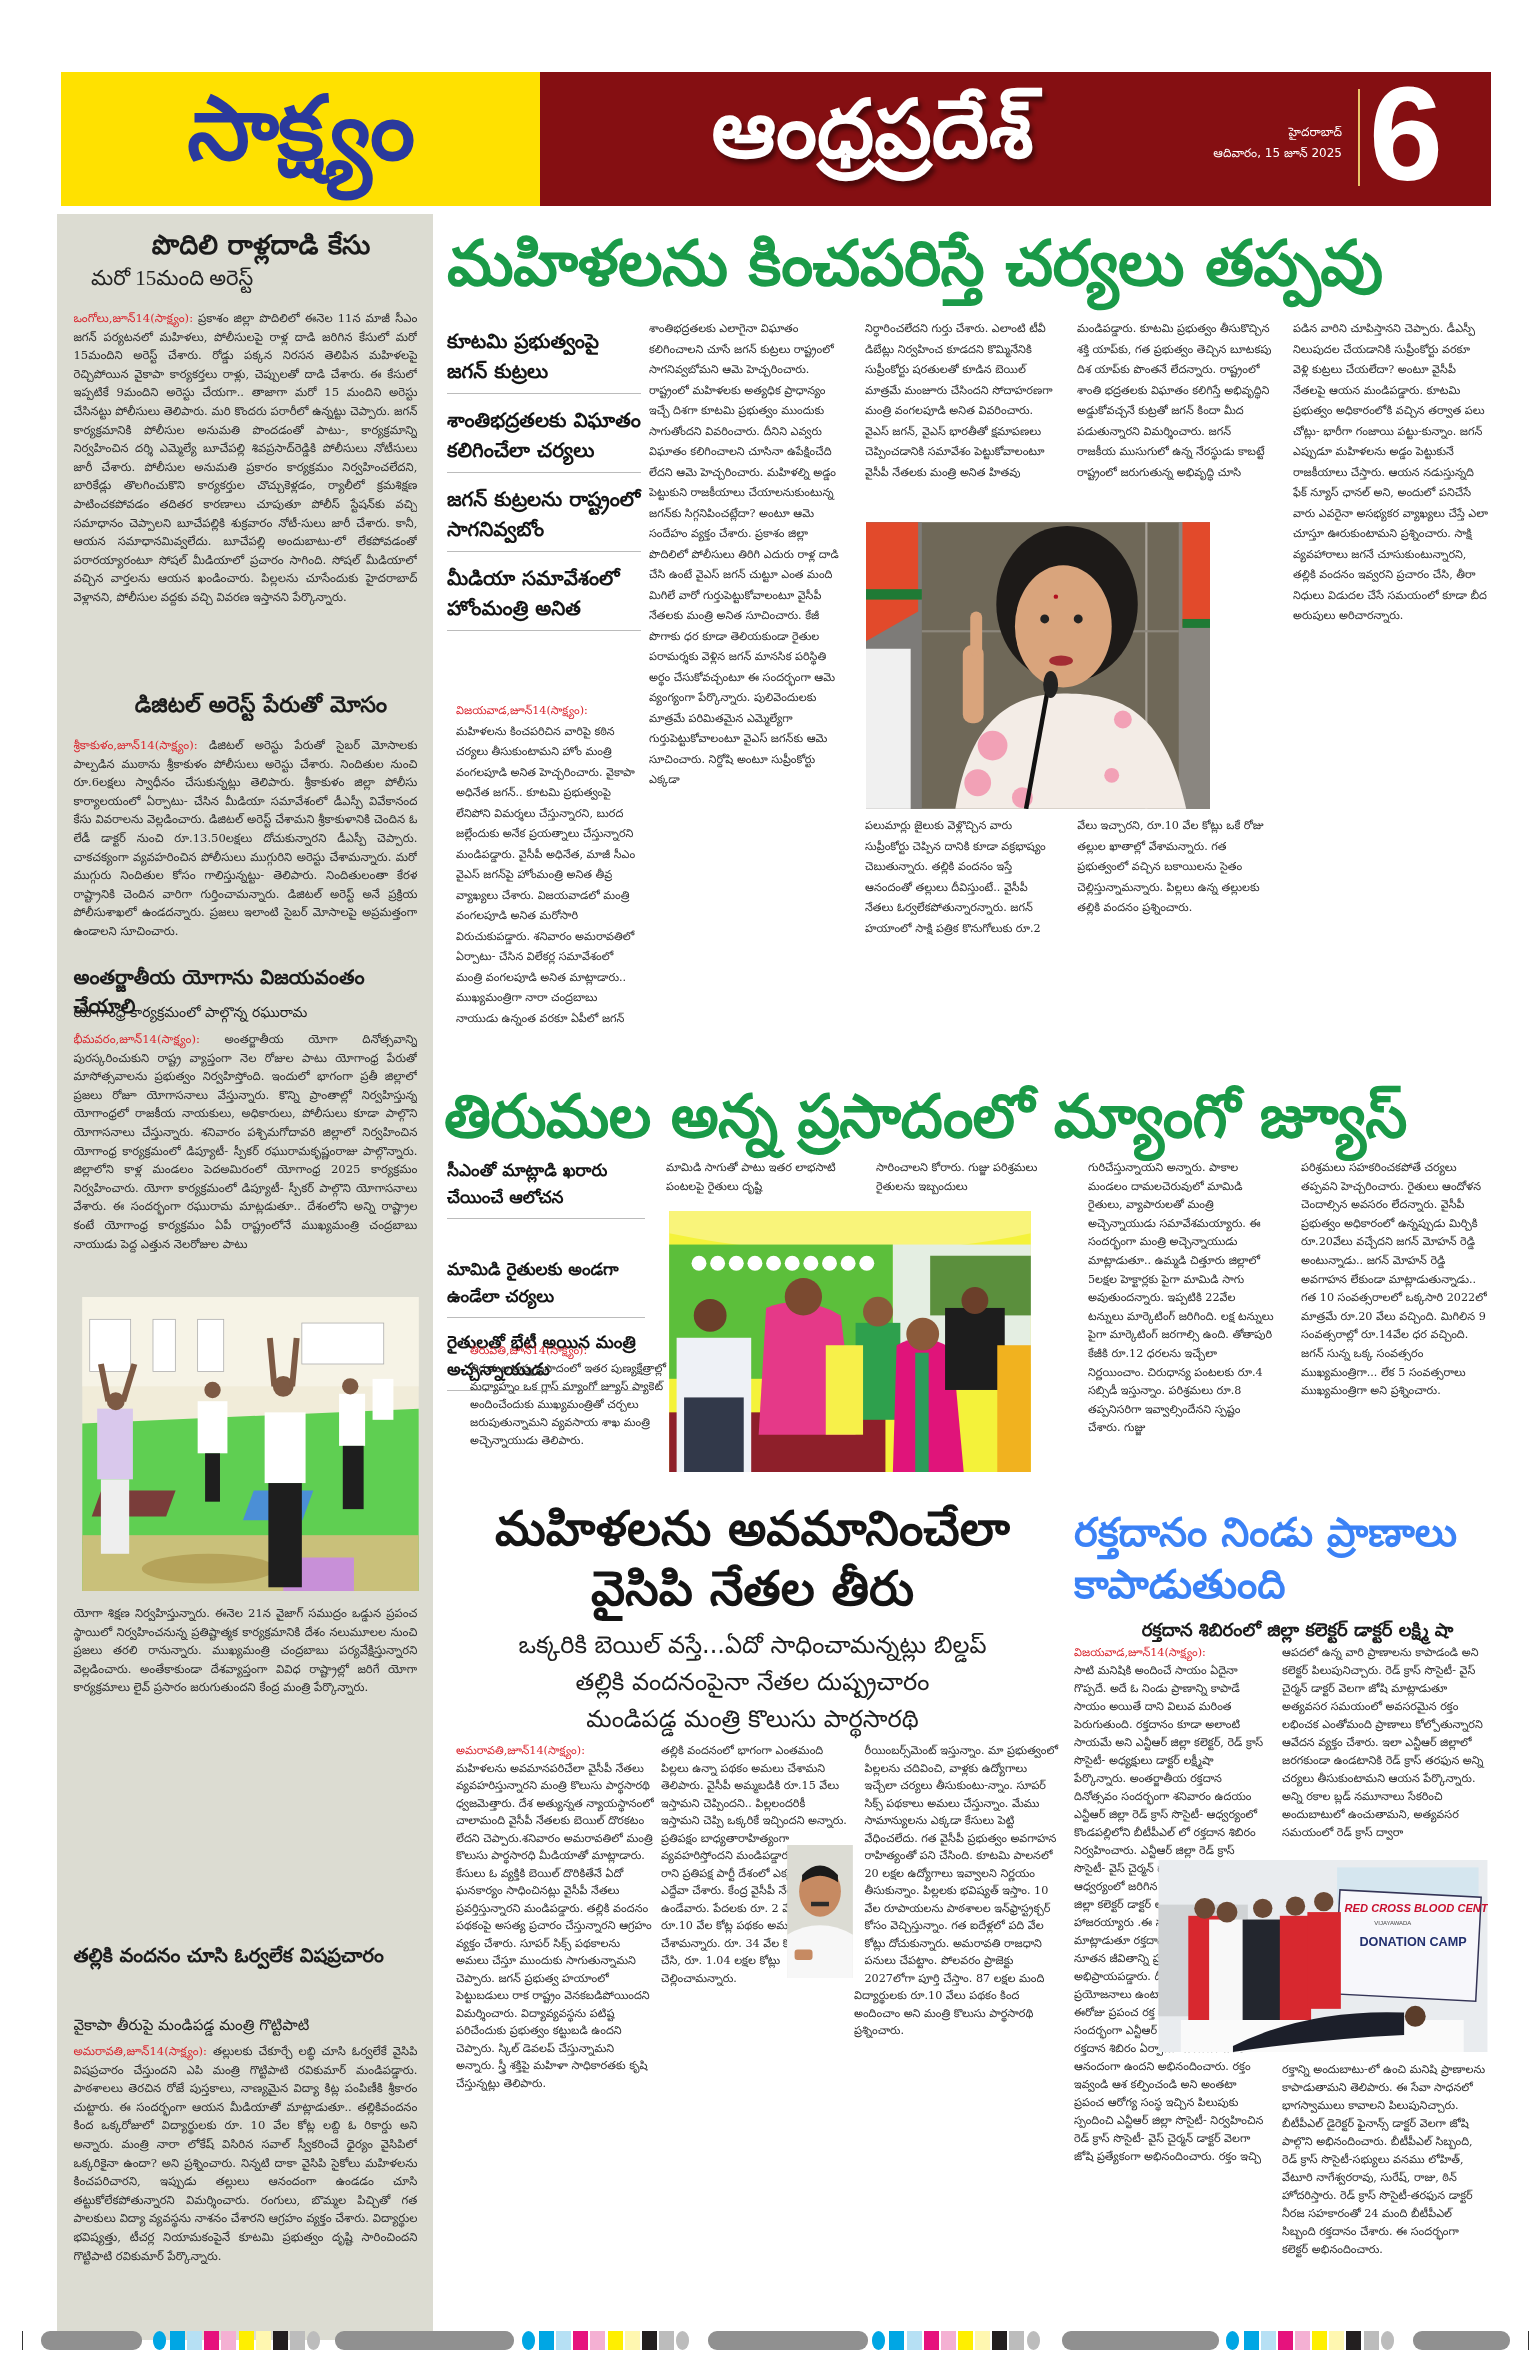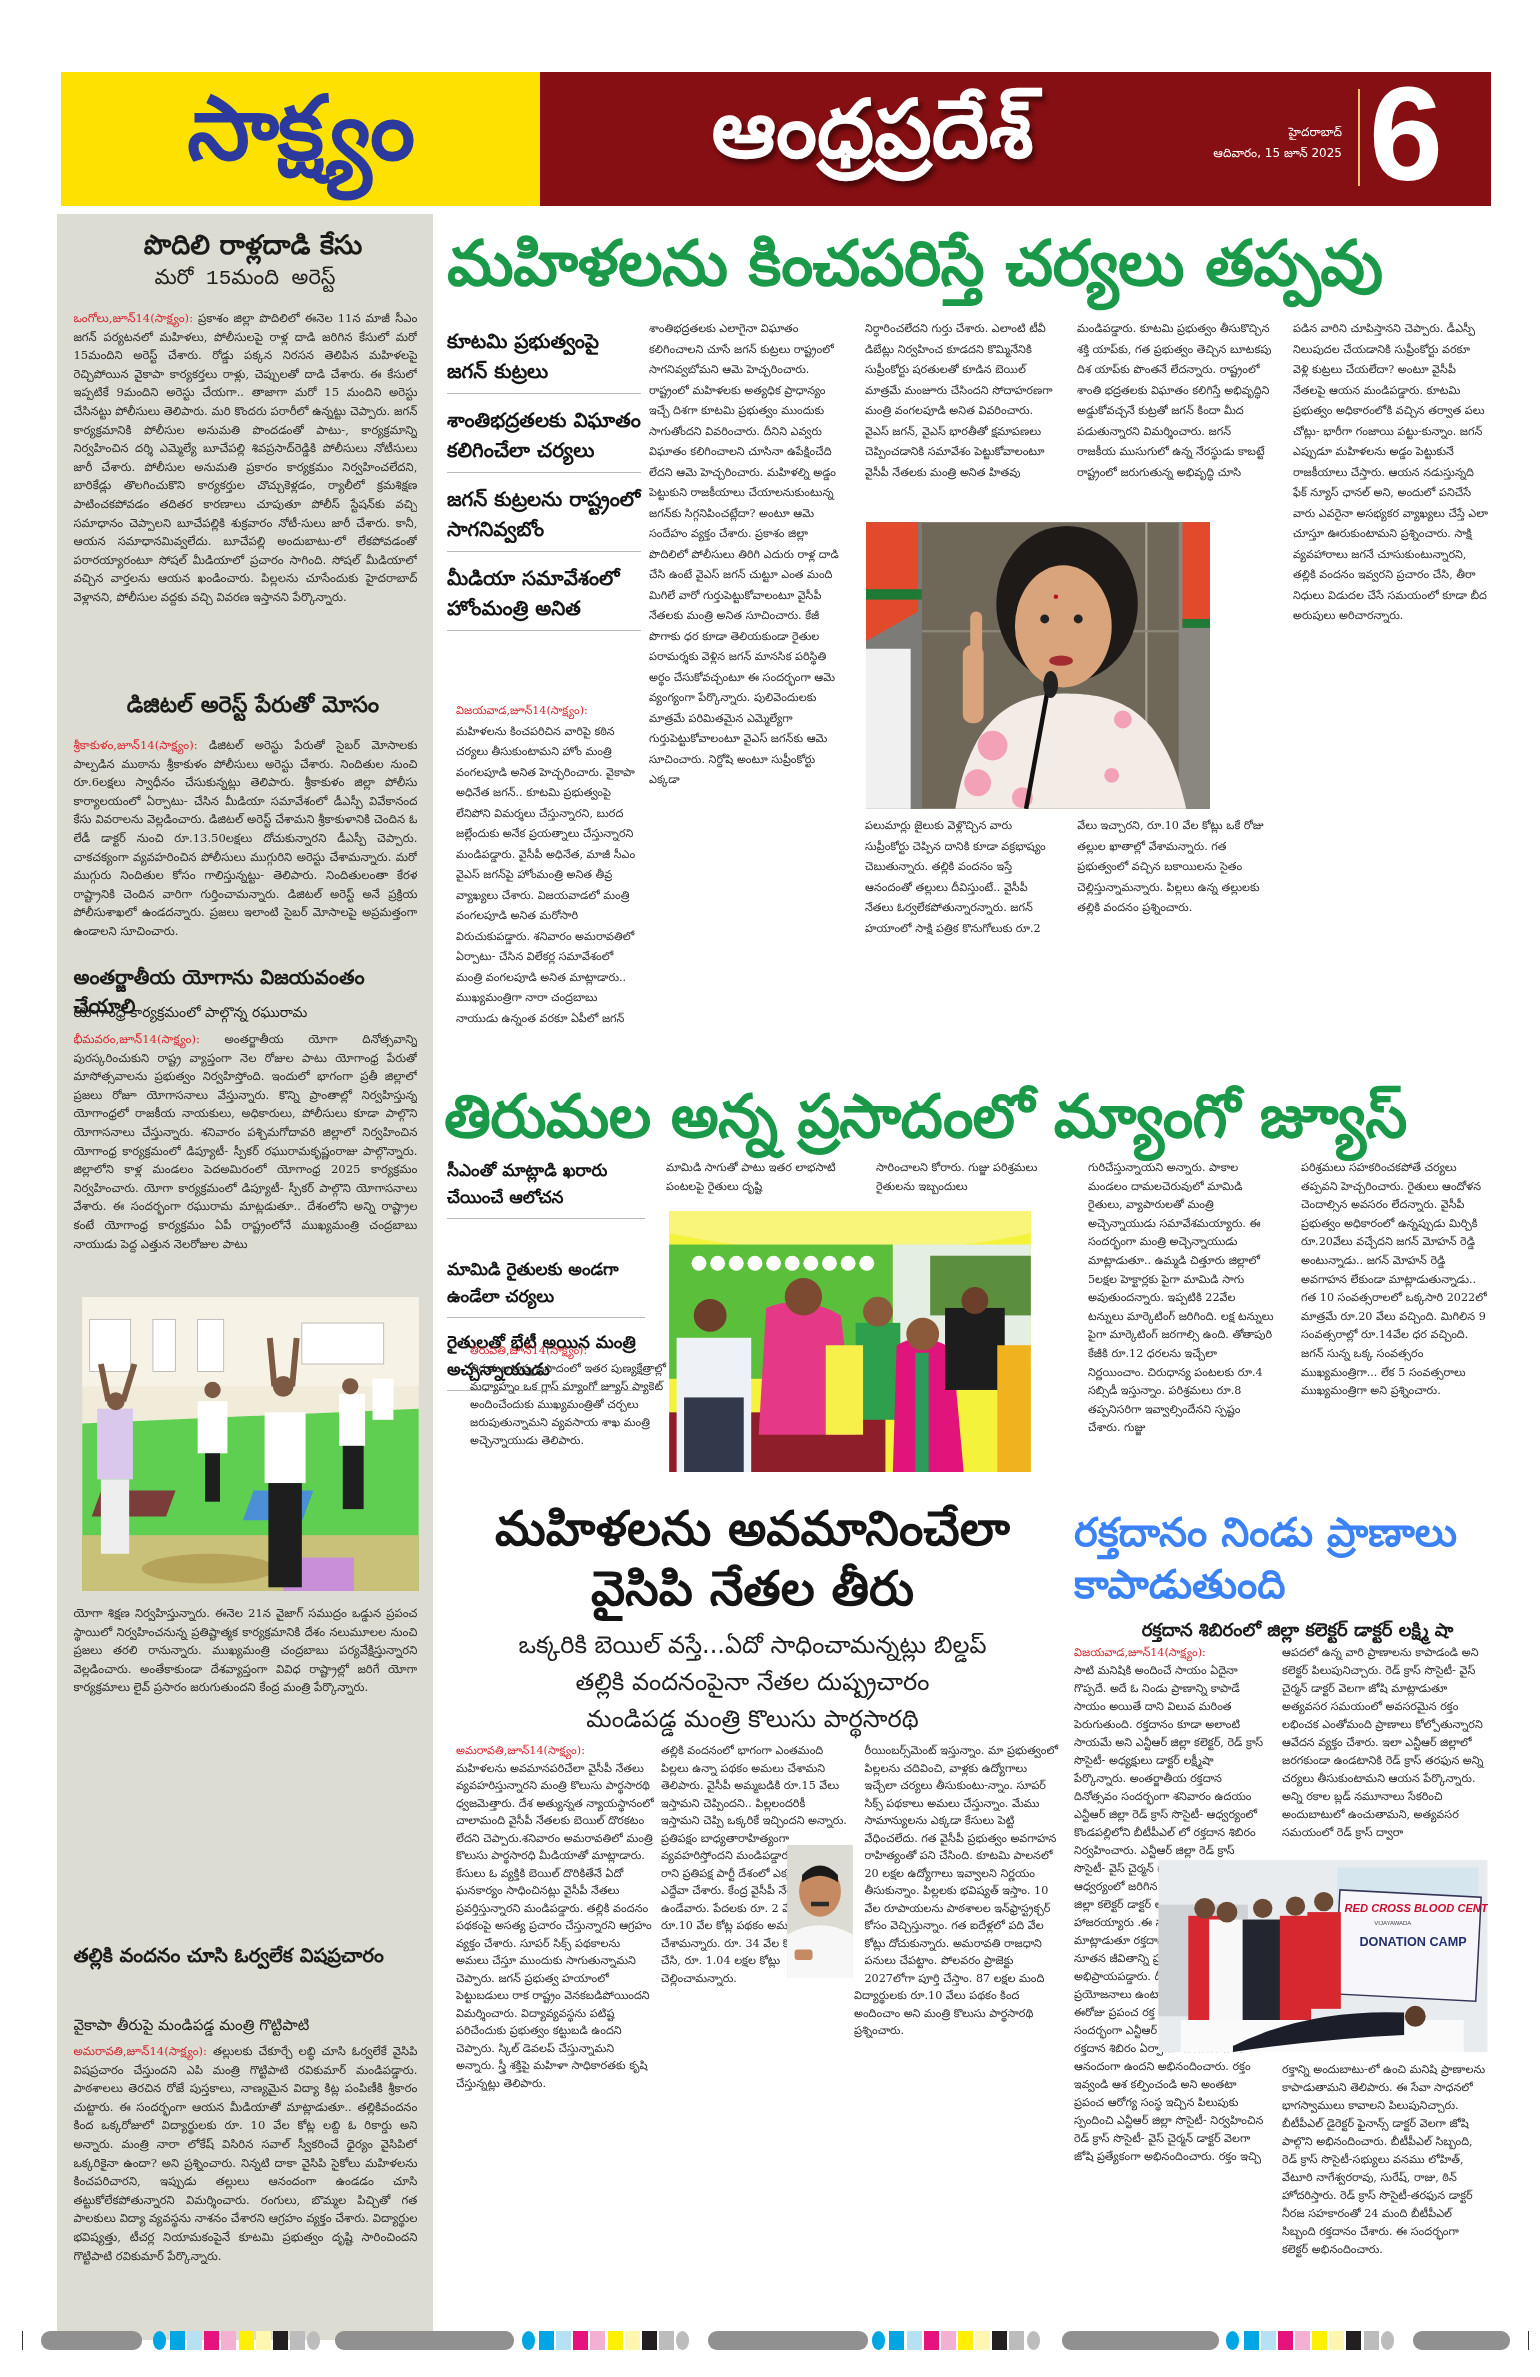--- a/index.html
+++ b/index.html
@@ -9,22 +9,22 @@
   #mast-logo{left:61px;top:72px;width:479px;height:134px;background:#ffe100;display:flex;align-items:center;justify-content:center;}
   #mast-logo span{font-family:"DejaVu Sans",sans-serif;font-weight:bold;font-size:89px;color:#2b3a9c;letter-spacing:-1.5px;}
   #mast-band{left:540px;top:72px;width:951px;height:134px;background:#850f12;}
   #mast-section{left:567px;top:83px;width:611px;height:112px;display:flex;align-items:center;justify-content:center;font-weight:bold;font-size:81px;color:#fff;text-shadow:3px 4.5px 4.5px rgba(0,0,0,.45);}
   #mast-city{left:1193px;top:125px;width:149px;text-align:right;color:#fff;font-size:12px;}
   #mast-date{left:1163px;top:146px;width:179px;text-align:right;color:#fff;font-size:12px;}
   #mast-rule{left:1358px;top:89px;width:2.2px;height:97px;background:#e9c46a;}
   #mast-page{left:1369px;top:67px;width:104px;height:134px;color:#fff;font-weight:bold;font-size:133px;line-height:134px;font-family:"Liberation Sans",sans-serif;}
   
   #sidebar{left:57px;top:214px;width:376px;height:2126px;background:#dcdcd2;}
-  .sb-h{position:absolute;left:8px;width:376px;text-align:center;font-weight:bold;color:#1b1b1b;}
-  .sb-sub{position:absolute;left:0;width:376px;text-align:center;color:#222;font-family:Liberation Mono, monospace;}
+  .sb-h{position:absolute;left:16px;width:376px;text-align:center;font-weight:bold;color:#1b1b1b;}
+  .sb-sub{position:absolute;left:0;width:376px;text-align:left;color:#222;font-family:Liberation Serif, serif;padding-left:34px;}
   .sb-body{position:absolute;left:16.4px;width:344px;font-family:"DejaVu Serif",serif;font-size:11.6px;line-height:18.6px;text-align:justify;color:#2a2a2a;}
   .dateline{color:#d8262e;}
   .sb-h-left{position:absolute;left:16.4px;width:350px;font-weight:bold;color:#1b1b1b;}
   
   .green-h{position:absolute;color:#1a9a48;font-weight:bold;white-space:nowrap;}
   .black-h{position:absolute;color:#151515;font-weight:bold;text-align:center;}
   .blue-h{position:absolute;color:#3b82f6;font-weight:bold;text-align:left;}
   .sub-list{position:absolute;left:447px;width:194px;}
   .sub-item{font-weight:bold;font-size:20px;line-height:30px;color:#151515;padding:4.5px 0 7.5px;border-bottom:1.5px solid #bbb;margin-bottom:6px;}
   .sub-item:last-child{border-bottom:1.5px solid #bbb;}

